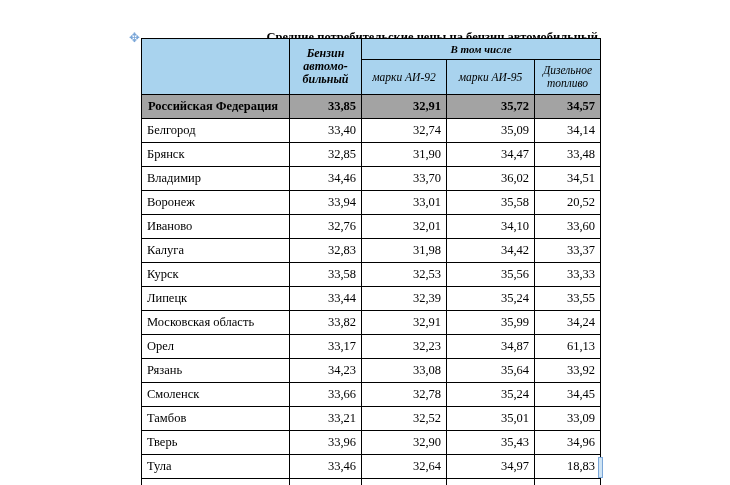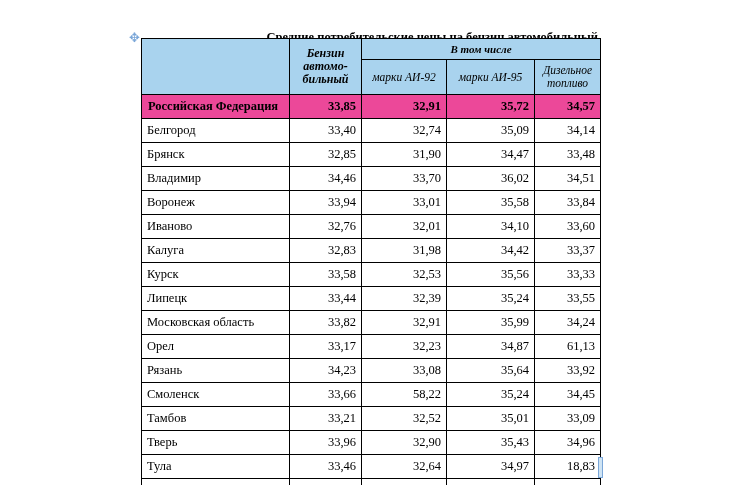--- a/index.html
+++ b/index.html
@@ -111,21 +111,21 @@
   td.region {
     text-align: left;
     padding-left: 6px;
   }
   td.num {
     text-align: right;
     padding-right: 11px;
   }
   tr.total td {
     font-weight: bold;
-    background: #ec4899;
+    background: #a3a3a3;
   }
   tr.total td.region { padding-left: 6px; }
 
   
   .edge-marker {
     position: absolute;
     left: 598px;
     top: 457px;
     width: 5px;
     height: 21px;
@@ -192,21 +192,21 @@
           <td class="num">34,46</td>
           <td class="num">33,70</td>
           <td class="num">36,02</td>
           <td class="num">34,51</td>
         </tr>
         <tr>
           <td class="region">Воронеж</td>
           <td class="num">33,94</td>
           <td class="num">33,01</td>
           <td class="num">35,58</td>
-          <td class="num">33,84</td>
+          <td class="num">20,52</td>
         </tr>
         <tr>
           <td class="region">Иваново</td>
           <td class="num">32,76</td>
           <td class="num">32,01</td>
           <td class="num">34,10</td>
           <td class="num">33,60</td>
         </tr>
         <tr>
           <td class="region">Калуга</td>
@@ -246,21 +246,21 @@
         <tr>
           <td class="region">Рязань</td>
           <td class="num">34,23</td>
           <td class="num">33,08</td>
           <td class="num">35,64</td>
           <td class="num">33,92</td>
         </tr>
         <tr>
           <td class="region">Смоленск</td>
           <td class="num">33,66</td>
-          <td class="num">58,22</td>
+          <td class="num">32,78</td>
           <td class="num">35,24</td>
           <td class="num">34,45</td>
         </tr>
         <tr>
           <td class="region">Тамбов</td>
           <td class="num">33,21</td>
           <td class="num">32,52</td>
           <td class="num">35,01</td>
           <td class="num">33,09</td>
         </tr>

